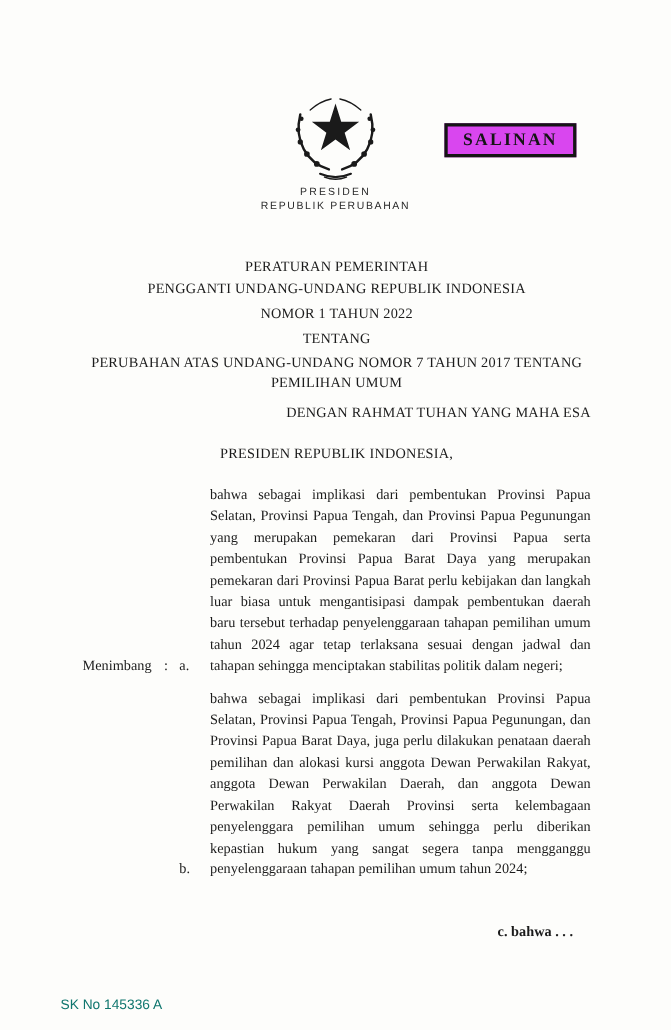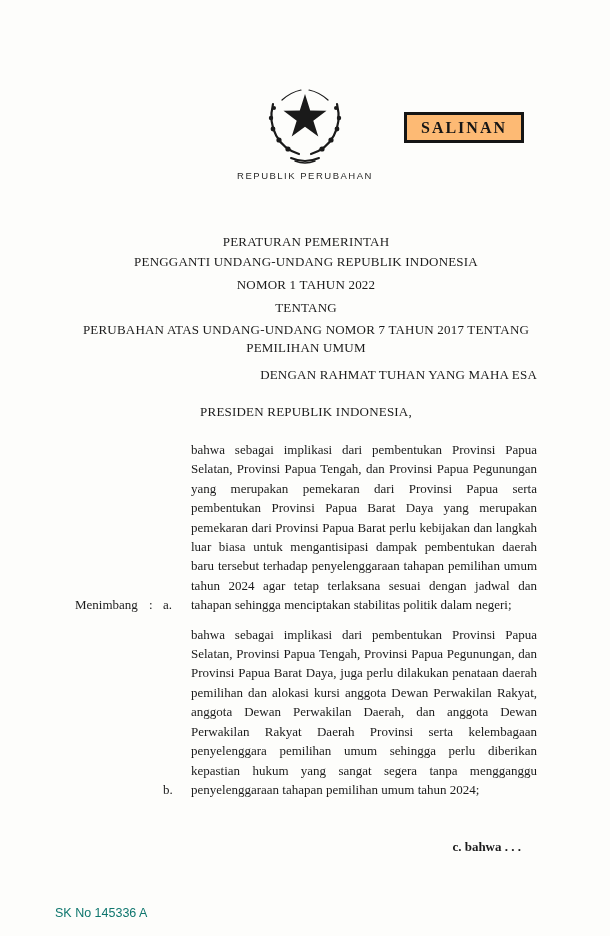--- a/index.html
+++ b/index.html
@@ -33,21 +33,21 @@
   .salinan-box {
     position: absolute;
     top: 112px;
     left: 404px;
     width: 114px;
     height: 25px;
     border: 3px solid #151515;
     display: flex;
     align-items: center;
     justify-content: center;
-    background: #fdba74;
+    background: #d946ef;
   }
   .salinan-box span {
     font-family: "Liberation Serif", serif;
     font-weight: bold;
     font-size: 16px;
     letter-spacing: 2px;
     color: #151515;
   }
 
   
@@ -145,20 +145,21 @@
         <path d="M73,22 Q64,14 54,12"></path>
       </g>
     </svg>
   </div>
 
   <div class="salinan-box">
     <span>SALINAN</span>
   </div>
 
   <div class="letterhead">
+    <div class="lh1">PRESIDEN</div>
     <div class="lh2">REPUBLIK PERUBAHAN</div>
   </div>
 
   <div class="content">
 
     <div class="title-block">
       <div class="t-line1">PERATURAN PEMERINTAH</div>
       <div class="t-line2">PENGGANTI UNDANG-UNDANG REPUBLIK INDONESIA</div>
       <div class="t-number">NOMOR 1 TAHUN 2022</div>
       <div class="t-tentang">TENTANG</div>

